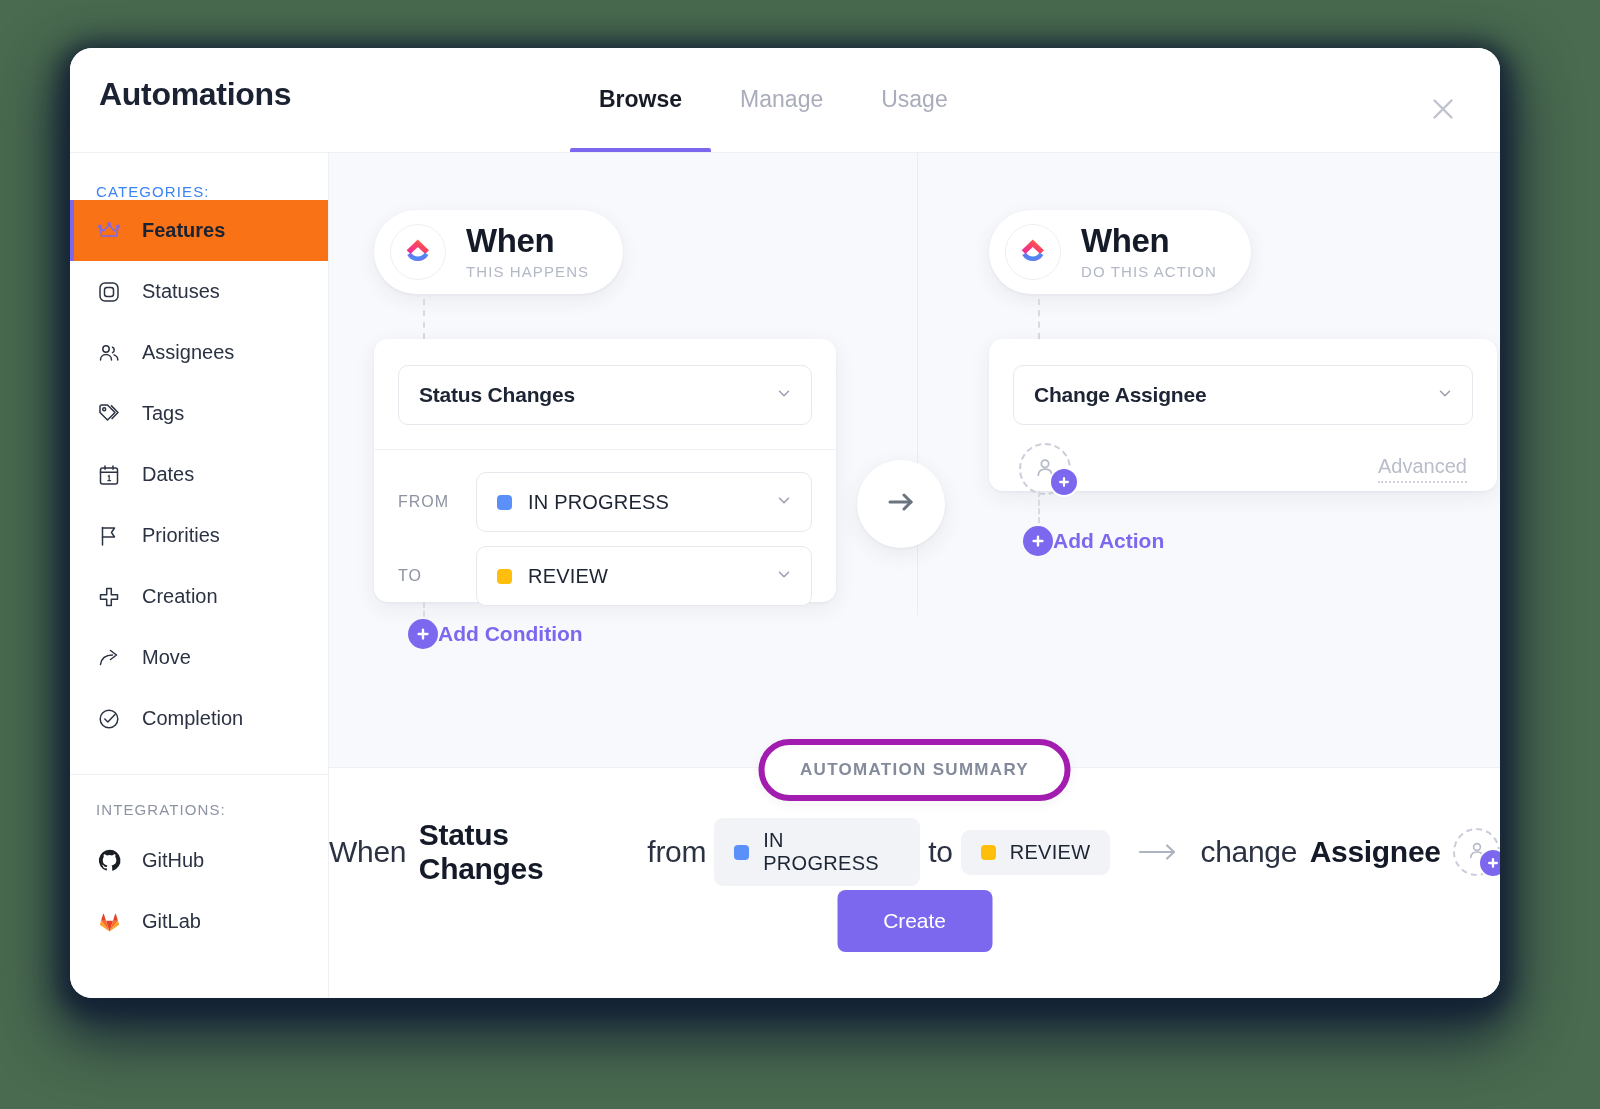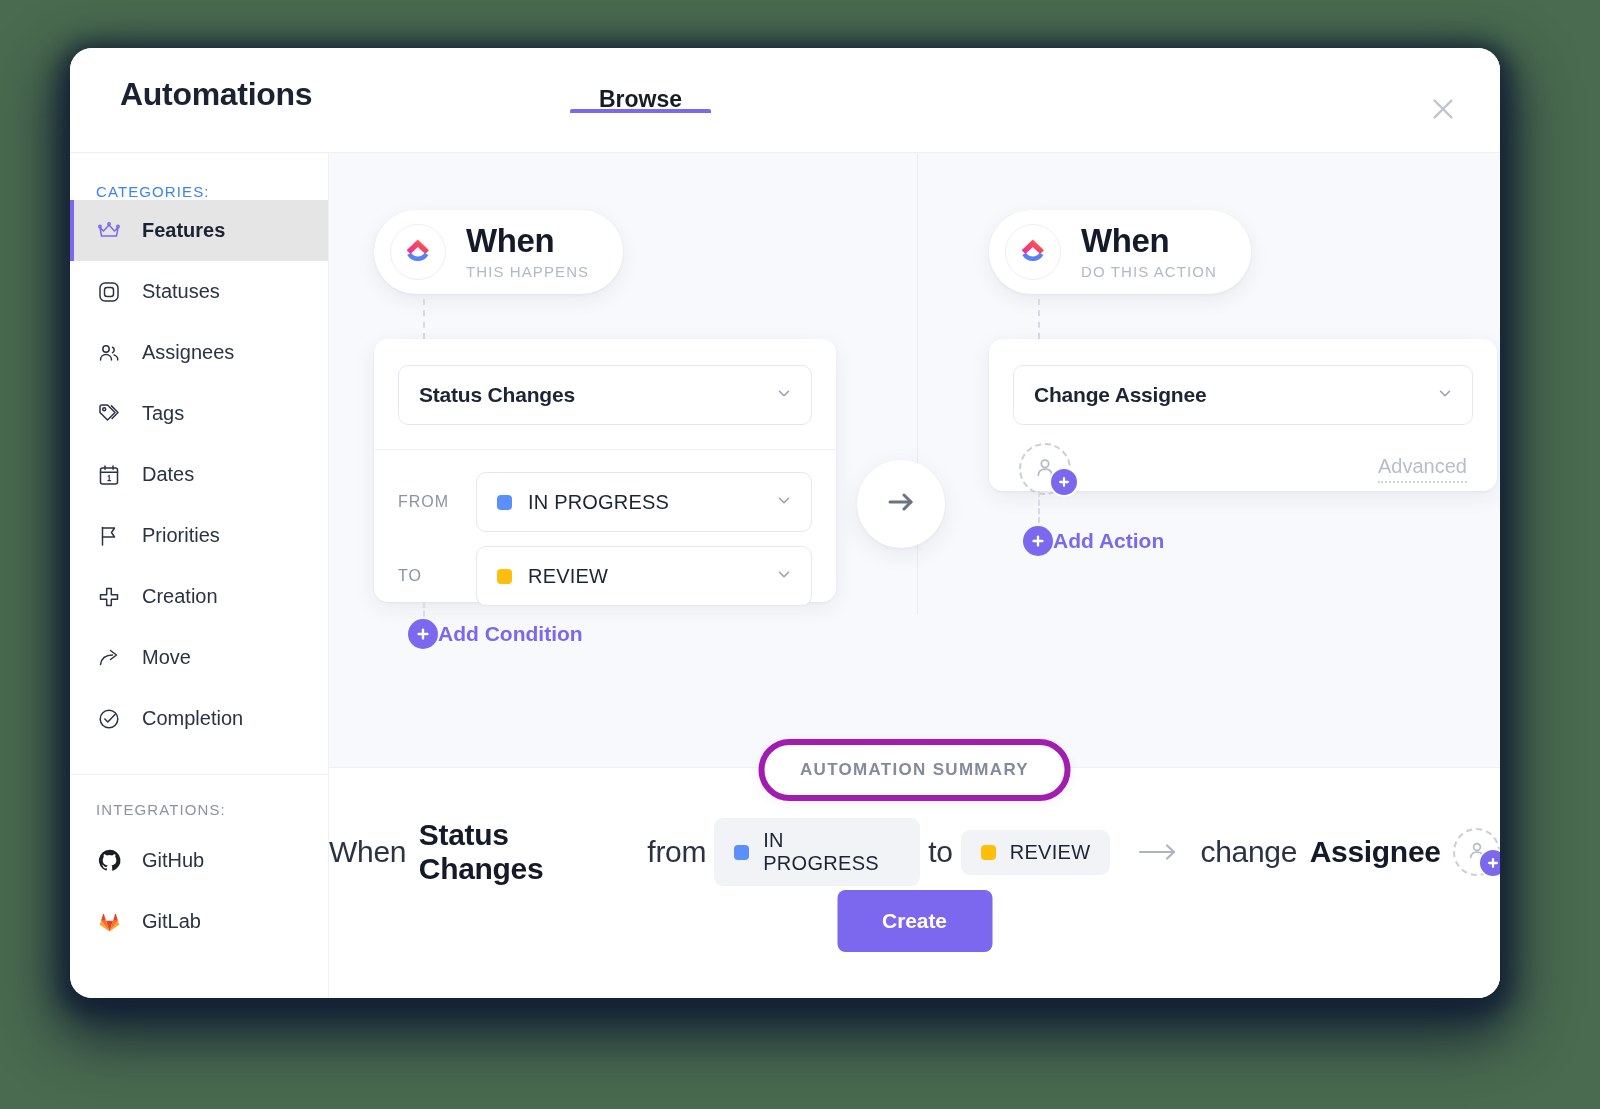--- a/index.html
+++ b/index.html
@@ -37,36 +37,35 @@
     height: 104px;
     flex: 0 0 104px;
     display: flex;
     align-items: center;
     position: relative;
     border-bottom: 1px solid #eef0f4;
     background: #fff;
   }
   .modal-title {
     position: absolute;
-    left: 50px;
+    left: 29px;
     top: 28px;
     font-size: 32px;
     font-weight: 700;
     color: #1b2232;
     letter-spacing: -0.3px;
   }
   .tabs {
     position: absolute;
     left: 500px;
     top: 0;
     height: 104px;
     display: flex;
     align-items: flex-start;
     gap: 0px;
-    flex-direction: column;
   }
   .tab {
     position: relative;
     padding: 38px 29px 0 29px;
     font-size: 23px;
     color: #a9adbb;
     cursor: pointer;
     height: 104px;
     box-sizing: border-box;
   }
@@ -126,21 +125,21 @@
     gap: 20px;
     cursor: pointer;
     position: relative;
     box-sizing: border-box;
   }
   .sb-item .sb-label {
     font-size: 20px;
     color: #2b3242;
   }
   .sb-item.active {
-    background: #e5e5e5;
+    background: #f97316;
   }
   .sb-item.active::before {
     content: "";
     position: absolute;
     left: 0;
     top: 0;
     bottom: 0;
     width: 4px;
     background: #7b68ee;
   }
@@ -389,21 +388,21 @@
     left: 50%;
     transform: translateX(-50%);
     top: 122px;
     background: #7b68ee;
     color: #fff;
     border: none;
     border-radius: 8px;
     width: 155px;
     height: 62px;
     font-size: 21px;
-    font-weight: 700;
+    font-weight: 400;
     font-family: "Liberation Sans", sans-serif;
     cursor: pointer;
     letter-spacing: -0.1px;
   }
 </style>
 </head>
 <body>
 
 <div id="stage">
   <div class="modal">

